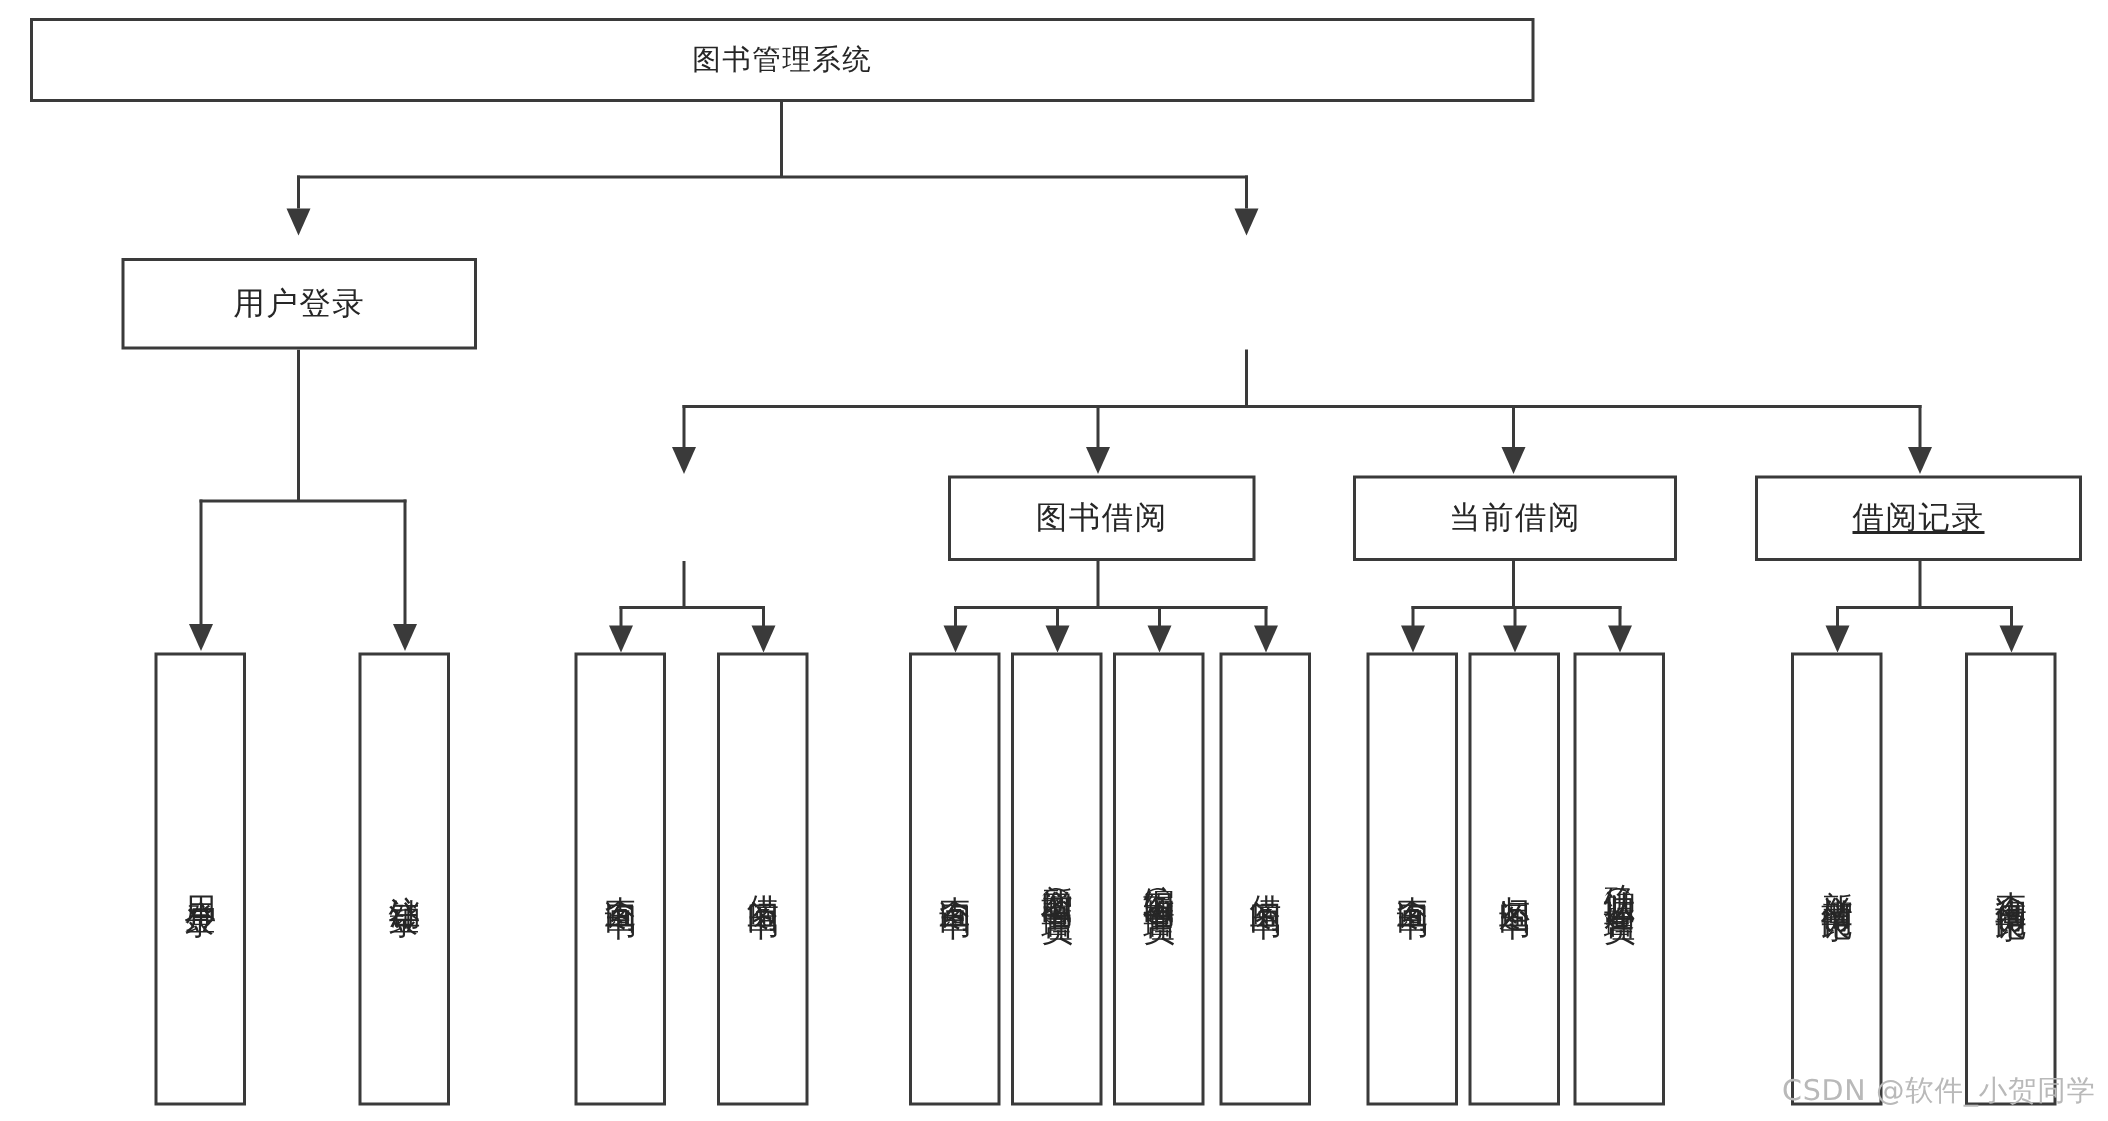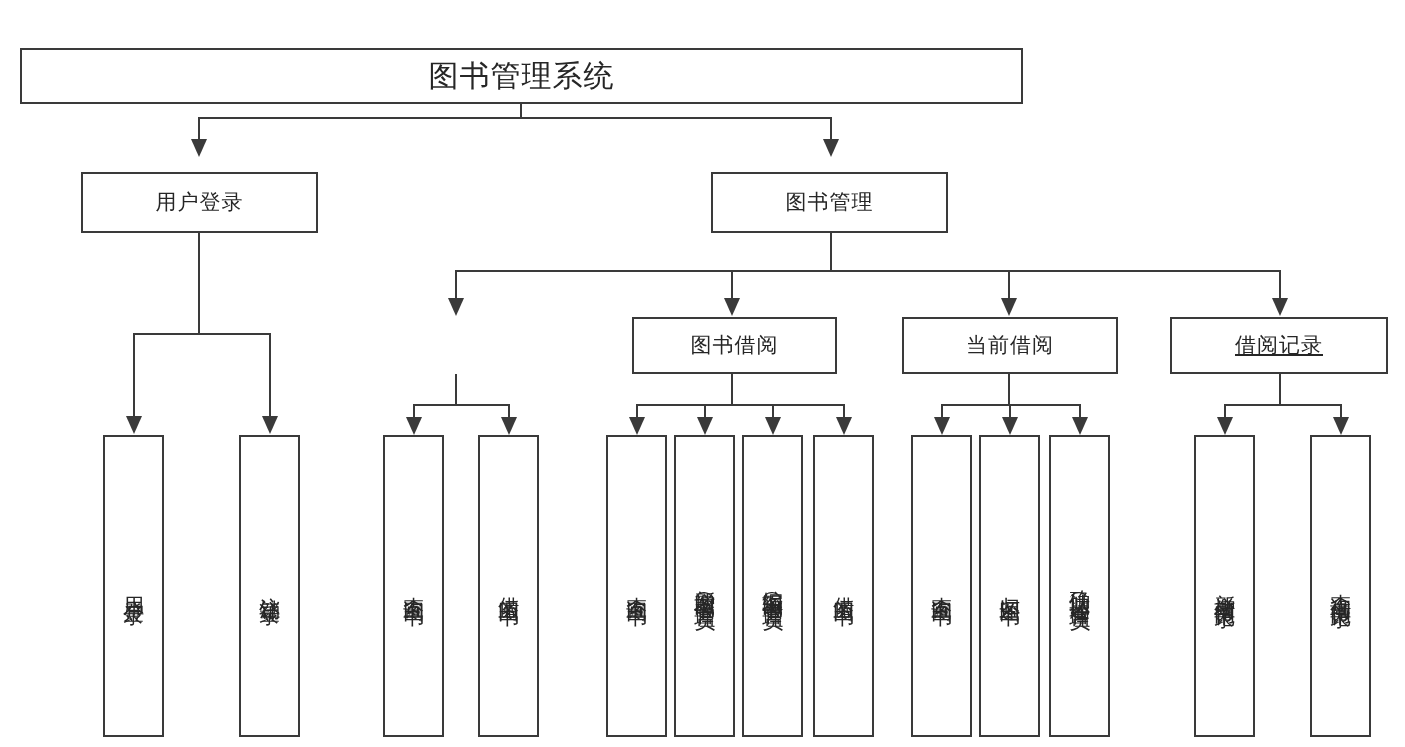--- a/index.html
+++ b/index.html
@@ -29,22 +29,21 @@
     justify-content: center;
     text-align: center;
     z-index: 3;
   }
   .node.horiz {
     font-size: 21px;
     letter-spacing: 1px;
     line-height: 1.2;
   }
   .node.root {
-    font-size: 30px;
-    margin-top: 36px;
+    font-size: 19px;
   }
   
   .node.vert {
     writing-mode: vertical-rl;
     text-orientation: upright;
     font-size: 21px;
     line-height: 1.25;
     letter-spacing: 3px;
     padding: 4px 0;
     align-items: center;
@@ -99,21 +98,20 @@
 
   <div class="vline" style="left:520px; top:68px; height:50px;"></div>
   <div class="hline" style="left:198px; top:117px; width:634px;"></div>
   <div class="vline" style="left:198px; top:117px; height:22px;"></div>
   <div class="arrow" style="left:191px; top:139px;"></div>
   <div class="vline" style="left:830px; top:117px; height:22px;"></div>
   <div class="arrow" style="left:823px; top:139px;"></div>
 
   <div class="node horiz" style="left:81px; top:172px; width:237px; height:61px;">用户登录</div>
 
-  <div class="node horiz" style="left:711px; top:172px; width:237px; height:61px;">图书管理</div>
 
   <div class="vline" style="left:198px; top:233px; height:101px;"></div>
   <div class="hline" style="left:133px; top:333px; width:138px;"></div>
   <div class="vline" style="left:133px; top:333px; height:84px;"></div>
   <div class="arrow" style="left:126px; top:416px;"></div>
   <div class="vline" style="left:269px; top:333px; height:84px;"></div>
   <div class="arrow" style="left:262px; top:416px;"></div>
 
   <div class="vline" style="left:830px; top:233px; height:38px;"></div>
   <div class="hline" style="left:455px; top:270px; width:826px;"></div>
@@ -216,14 +214,15 @@
   </div>
 
   <div class="node vert" style="left:1194px; top:435px; width:61px; height:302px;">
     <span class="vtext">新增借阅记录</span>
   </div>
 
   <div class="node vert" style="left:1310px; top:435px; width:61px; height:302px;">
     <span class="vtext">查询借阅记录</span>
   </div>
 
+  <div id="watermark" style="left:1188px; top:714px;">CSDN @软件_小贺同学</div>
 
 </div>
 
 </body></html>

